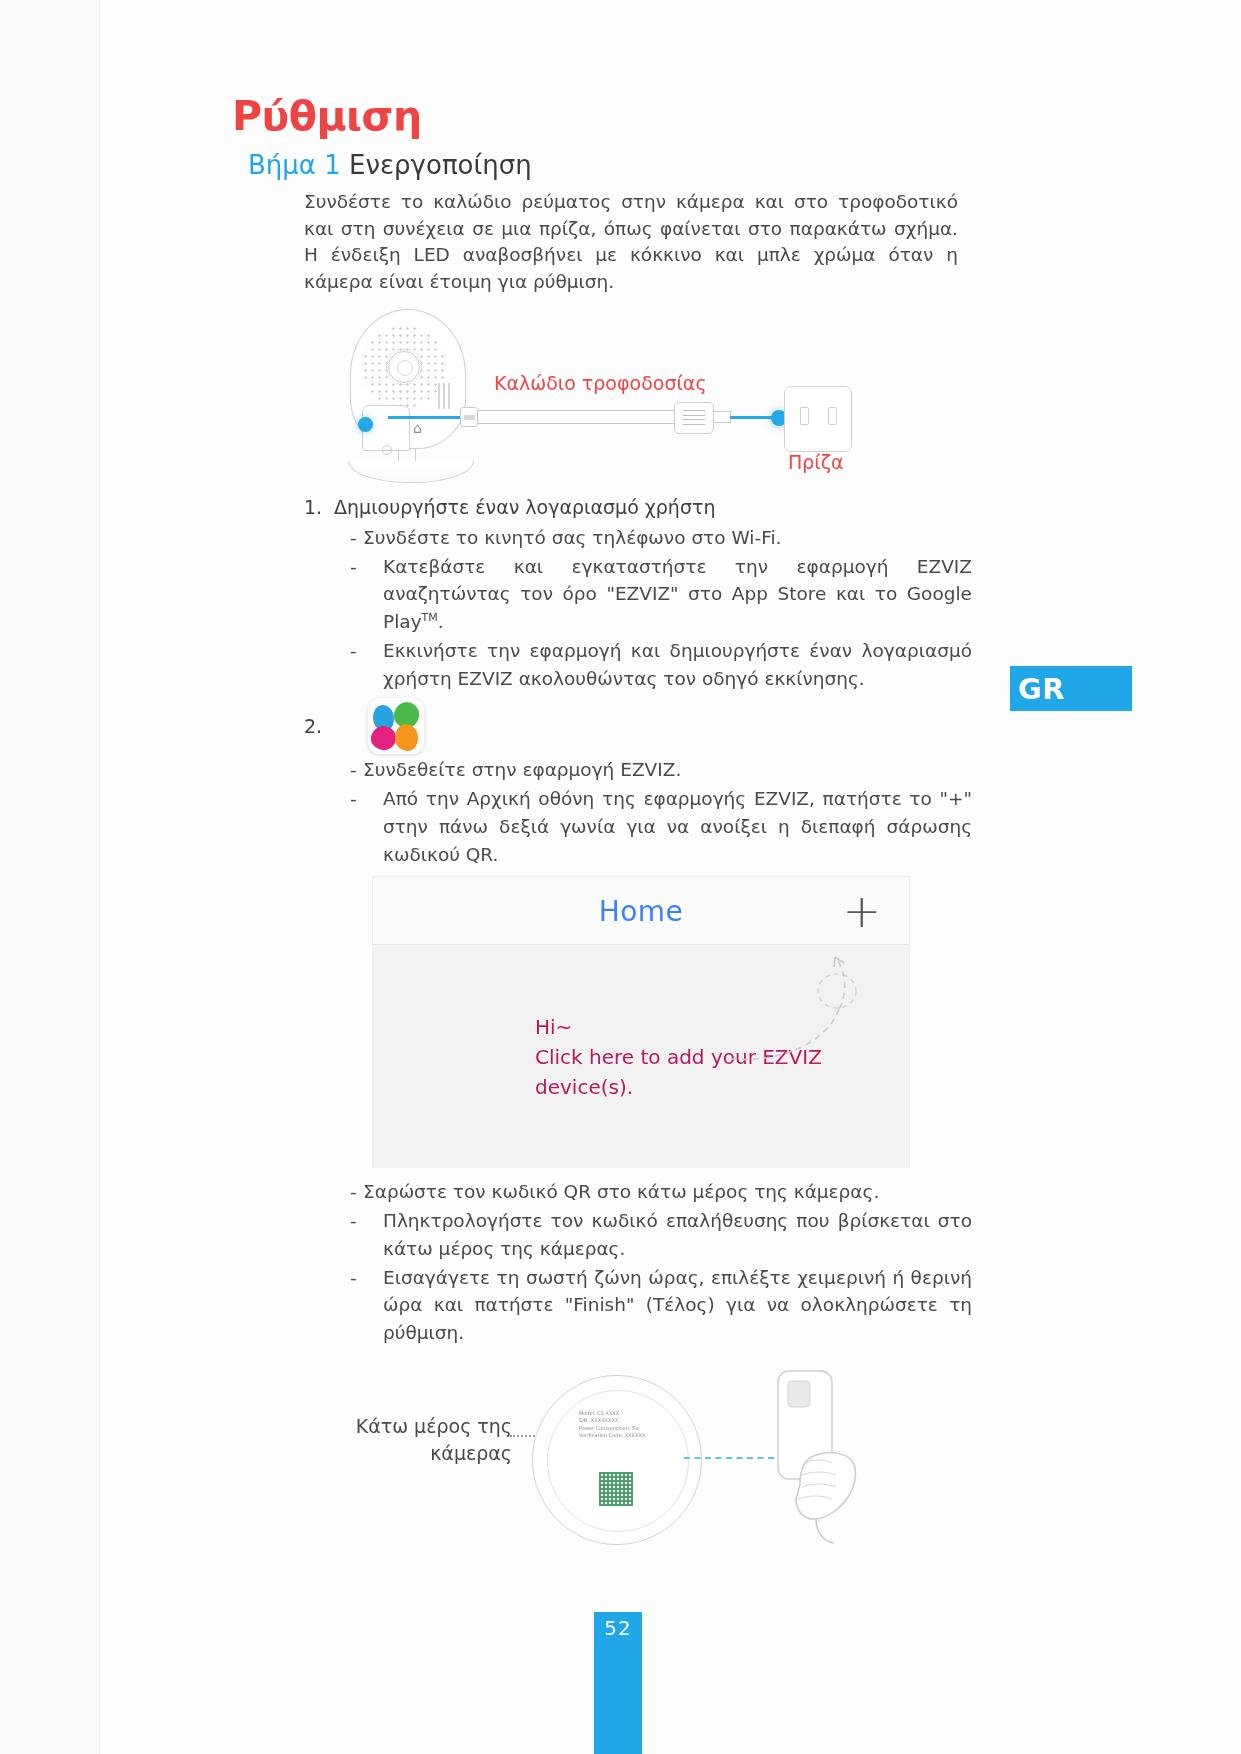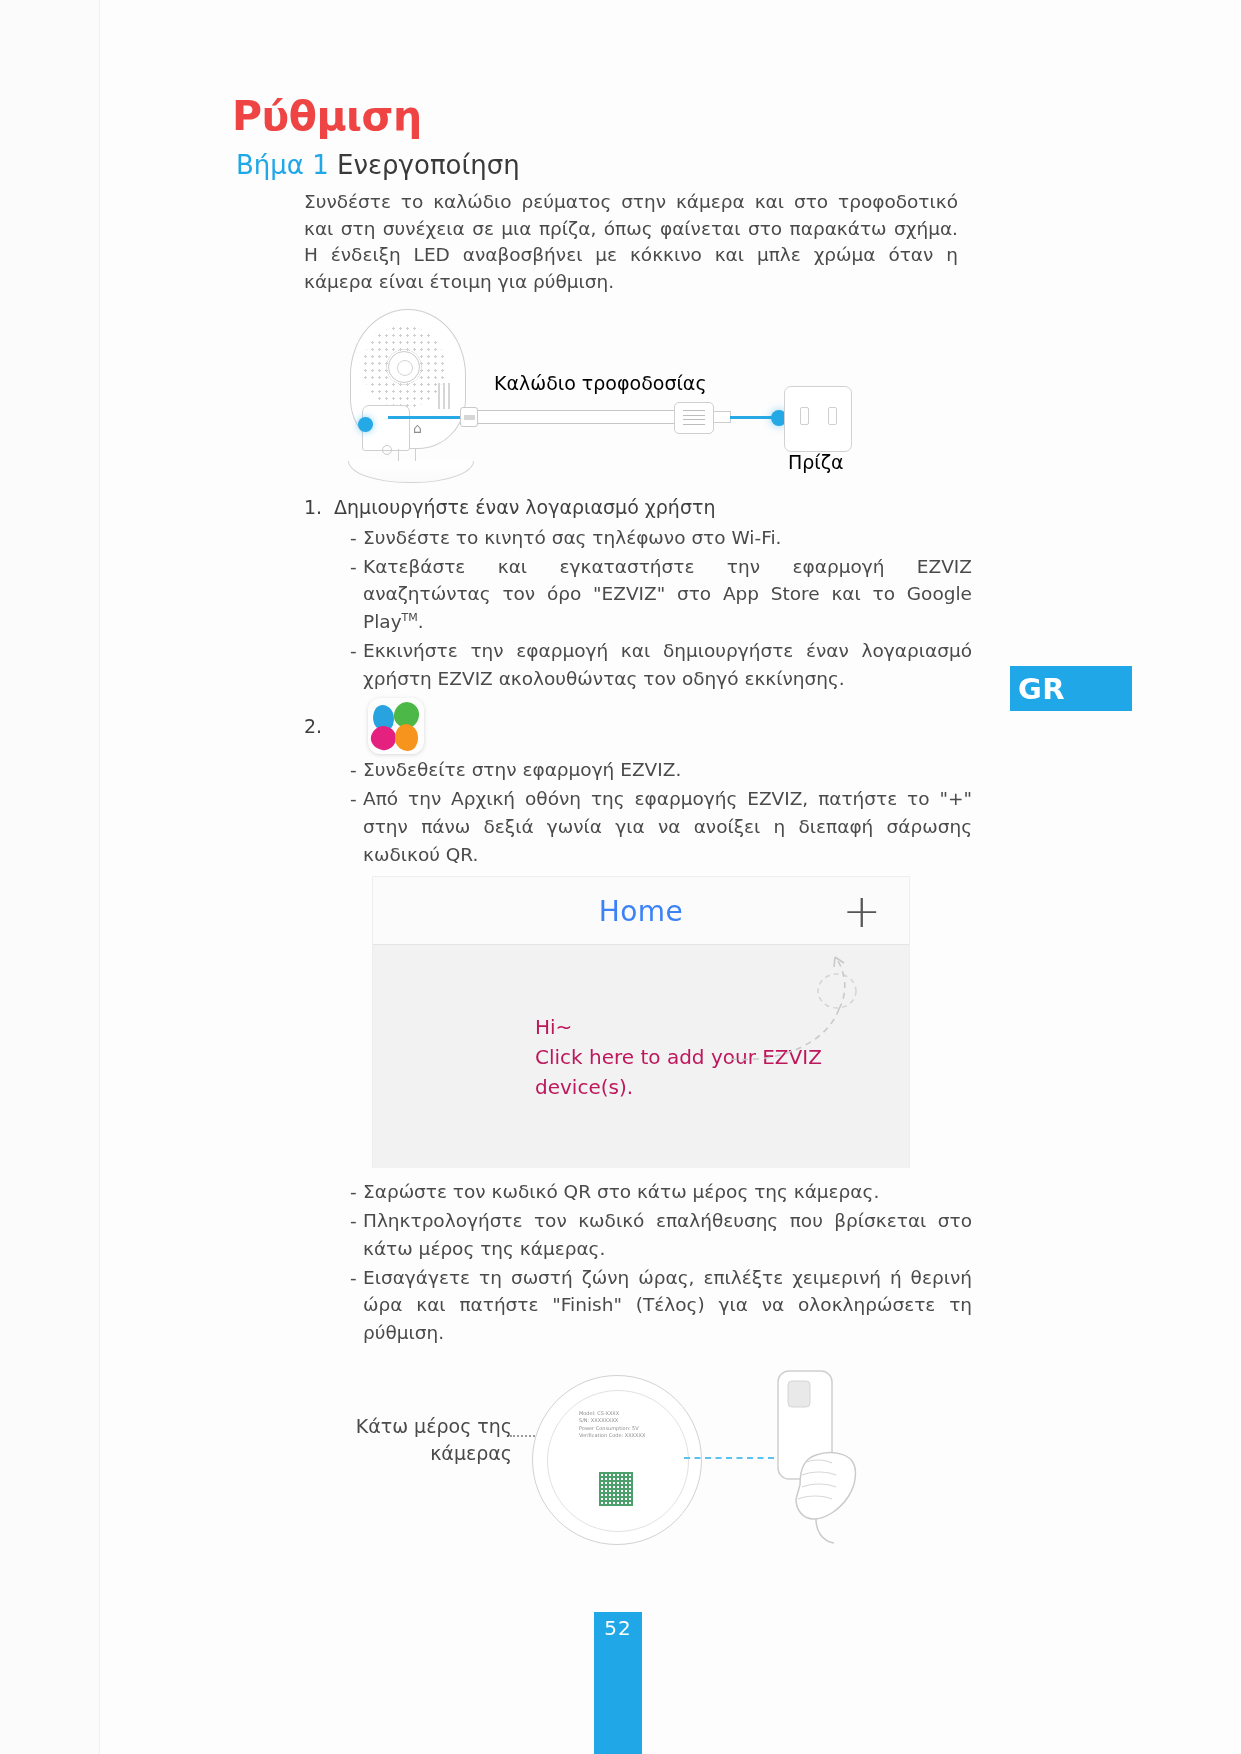--- a/index.html
+++ b/index.html
@@ -39,21 +39,21 @@
     font-size: 41px;
     font-weight: bold;
     margin: 0 0 14px 0;
     letter-spacing: -0.5px;
     line-height: 1;
   }
 
   .step-head {
     font-size: 26px;
     color: #3a3a3a;
-    margin: 0 0 8px 4px;
+    margin: 0 0 8px 16px;
     line-height: 1.15;
     font-weight: normal;
   }
   .step-head .step-kw { color: #1fa7e8; }
 
   .para {
     margin: 0 14px 6px 0;
     padding-left: 72px;
     font-size: 18.5px;
     line-height: 1.44;
@@ -85,21 +85,21 @@
   ul.dashlist > li {
     font-size: 18.5px;
     color: #4a4a4a;
     line-height: 1.5;
     margin-bottom: 1px;
     display: flex;
     align-items: flex-start;
   }
   ul.dashlist > li .dash { flex: 0 0 13px; }
   ul.dashlist > li .txt { flex: 1 1 auto; }
-  .justify { text-align: justify; }
+  .justify { text-align: justify; margin-left: 20px; }
   sup.tm { font-size: 11px; vertical-align: super; }
 
   
   .fig1 {
     position: relative;
     height: 190px;
     margin: 8px 0 0 0;
   }
   .cam {
     position: absolute;
@@ -280,21 +280,21 @@
     top: 20px;
     width: 9px; height: 18px;
     border: 1.2px solid #cfcfcf;
     border-radius: 2px;
   }
   .socket .hole.l { left: 15px; }
   .socket .hole.r { left: 43px; }
   .fig-label {
     position: absolute;
     font-size: 19px;
-    color: #000000;
+    color: #ef4444;
   }
   .lbl-cable { left: 262px; top: 69px; }
   .lbl-socket { left: 556px; top: 148px; }
 
   
   .ezviz-icon {
     position: relative;
     display: inline-block;
     width: 56px; height: 56px;
     border-radius: 12px;

